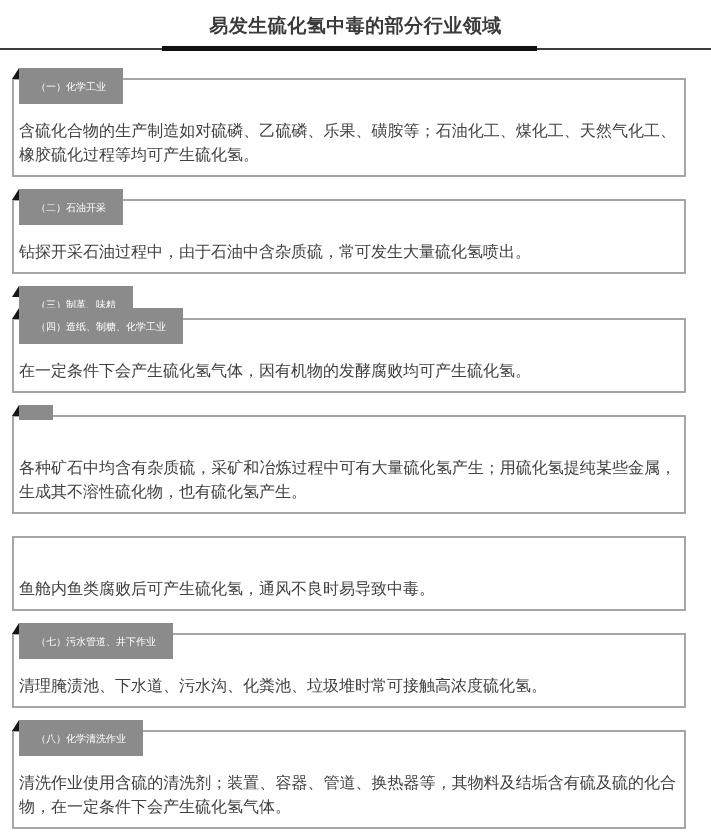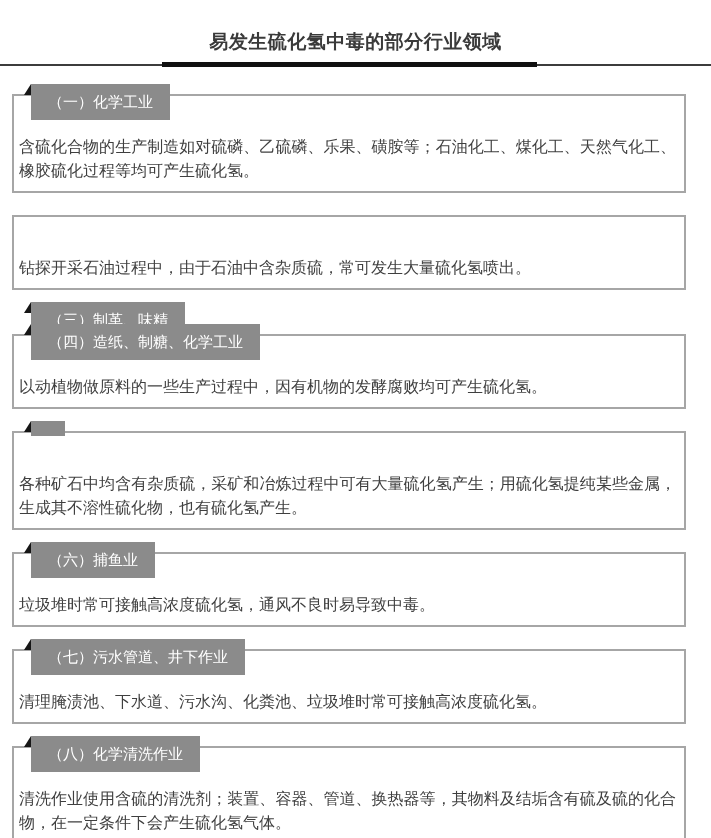--- a/index.html
+++ b/index.html
@@ -15,21 +15,21 @@
   }
   * { margin: 0; padding: 0; box-sizing: border-box; }
   html, body {
     width: 711px;
     background: var(--page-bg);
     font-family: "DejaVu Sans", "Liberation Sans", sans-serif;
   }
   body { min-height: 838px; overflow: hidden; }
 
   
-  .header { padding-top: 28px; }
+  .header { padding-top: 12px; }
   .page-title {
     text-align: center;
     font-size: 19px;
     font-weight: bold;
     color: var(--title-color);
     letter-spacing: 0.5px;
     line-height: 27px;
   }
   .title-rule {
     position: relative;
@@ -54,25 +54,25 @@
   
   .sections { margin-top: 17px; }
   .sec {
     position: relative;
     margin: 0 25px 12px 12px;
     padding-top: 10px; 
   }
   .badge {
     position: absolute;
     top: 0;
-    left: 19px;
+    left: 7px;
     z-index: 2;
     background: var(--badge-bg);
     color: var(--badge-text);
-    font-size: 15px;
+    font-size: 10px;
     line-height: 21px;
     padding: 8px 17px 7px 17px;
     white-space: nowrap;
   }
   .badge .fold {
     position: absolute;
     left: -7px;
     top: 0;
     width: 7px;
     height: 11px;
@@ -108,58 +108,58 @@
     <div class="badge">
       <span class="fold"></span>
       <span>（一）化学工业</span>
     </div>
     <div class="box">
       <p class="body-text">含硫化合物的生产制造如对硫磷、乙硫磷、乐果、磺胺等；石油化工、煤化工、天然气化工、橡胶硫化过程等均可产生硫化氢。</p>
     </div>
   </section>
 
   <section class="sec">
+    <div class="badge">
+      <span class="fold"></span>
+      <span>（二）石油开采</span>
+    </div>
     <div class="box">
       <p class="body-text">钻探开采石油过程中，由于石油中含杂质硫，常可发生大量硫化氢喷出。</p>
     </div>
   </section>
 
   <section class="sec">
     <div class="badge">
       <span class="fold"></span>
       <span>（三）制革、味精</span>
     </div>
   </section>
 
   <section class="sec">
     <div class="badge">
       <span class="fold"></span>
       <span>（四）造纸、制糖、化学工业</span>
     </div>
     <div class="box">
-      <p class="body-text">以动植物做原料的一些生产过程中，因有机物的发酵腐败均可产生硫化氢。</p>
+      <p class="body-text">在一定条件下会产生硫化氢气体，因有机物的发酵腐败均可产生硫化氢。</p>
     </div>
   </section>
 
   <section class="sec">
     <div class="badge">
       <span class="fold"></span>
     </div>
     <div class="box">
       <p class="body-text">各种矿石中均含有杂质硫，采矿和冶炼过程中可有大量硫化氢产生；用硫化氢提纯某些金属，生成其不溶性硫化物，也有硫化氢产生。</p>
     </div>
   </section>
 
   <section class="sec">
-    <div class="badge">
-      <span class="fold"></span>
-      <span>（六）捕鱼业</span>
-    </div>
     <div class="box">
-      <p class="body-text">垃圾堆时常可接触高浓度硫化氢，通风不良时易导致中毒。</p>
+      <p class="body-text">鱼舱内鱼类腐败后可产生硫化氢，通风不良时易导致中毒。</p>
     </div>
   </section>
 
   <section class="sec">
     <div class="badge">
       <span class="fold"></span>
       <span>（七）污水管道、井下作业</span>
     </div>
     <div class="box">
       <p class="body-text">清理腌渍池、下水道、污水沟、化粪池、垃圾堆时常可接触高浓度硫化氢。</p>

